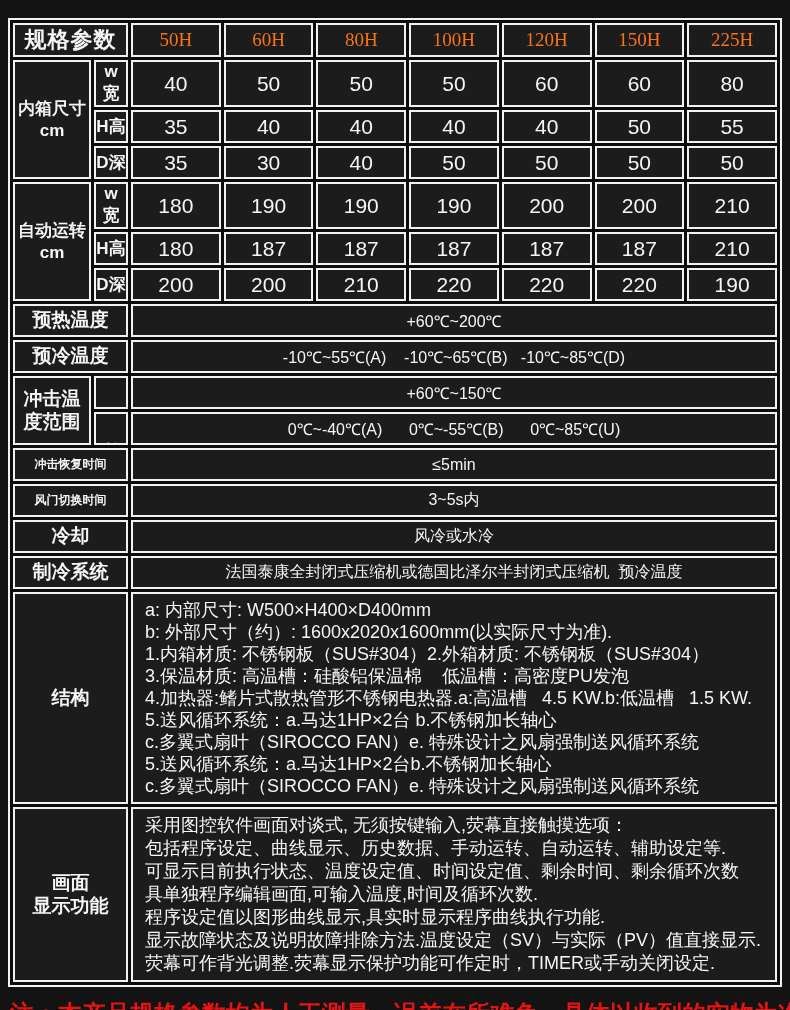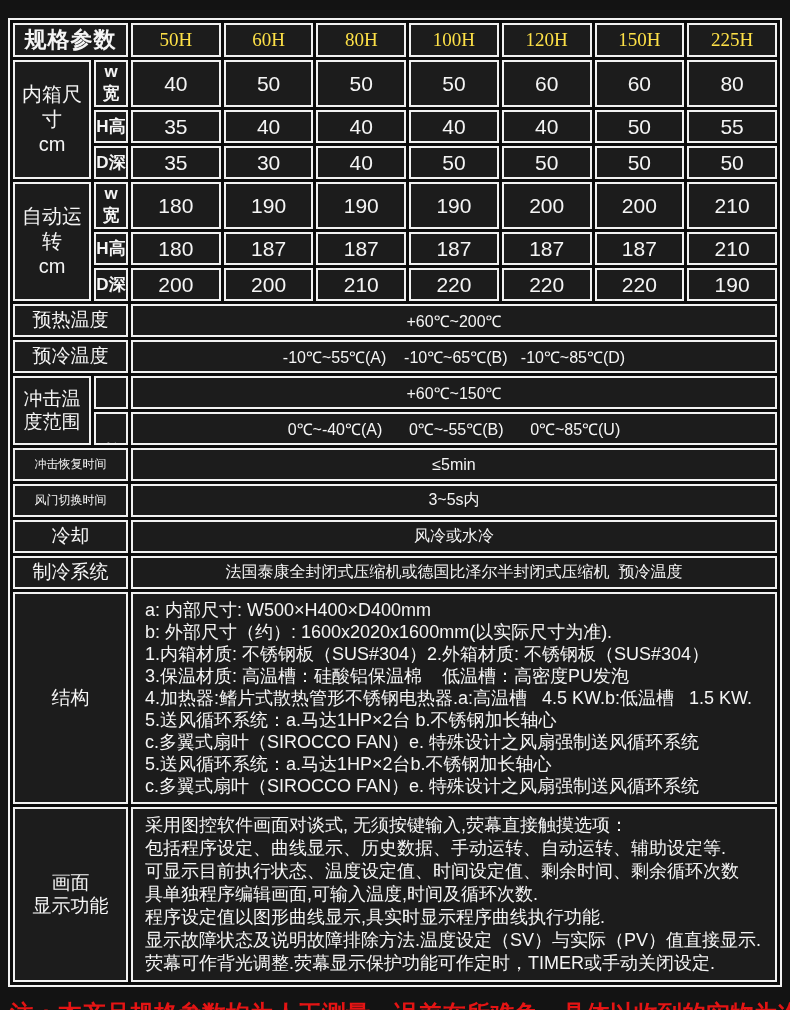--- a/index.html
+++ b/index.html
@@ -33,25 +33,25 @@
     border: 2px solid #f2f2f2;
     background: #1c1c1c;
     color: #f5f5f5;
     text-align: center;
     vertical-align: middle;
     height: 29px;
     overflow: hidden;
     padding: 0;
   }
   td.corner  { font-size: 22px; font-weight: bold; letter-spacing: 1px; }
-  td.model   { font-family: "Liberation Serif", serif; font-size: 19px; color: #fde047; }
+  td.model   { font-family: "Liberation Serif", serif; font-size: 19px; color: #f97316; }
   td.num     { font-size: 21px; }
-  td.grp     { font-size: 20px; font-weight: normal; white-space: pre-line; line-height: 1.25; }
+  td.grp     { font-size: 17px; font-weight: bold; white-space: pre-line; line-height: 1.25; }
   td.sub     { font-size: 17px; font-weight: bold; }
-  td.lbl     { font-size: 19px; font-weight: normal; white-space: pre-line; line-height: 1.2; }
+  td.lbl     { font-size: 19px; font-weight: bold; white-space: pre-line; line-height: 1.2; }
   td.lbl6    { font-size: 12px; }
   td.val     { font-size: 16px; white-space: pre; }
   td.vert span {
     writing-mode: vertical-rl;
     text-orientation: upright;
     font-size: 13px;
     font-weight: bold;
     line-height: 1;
     letter-spacing: 1px;
   }

